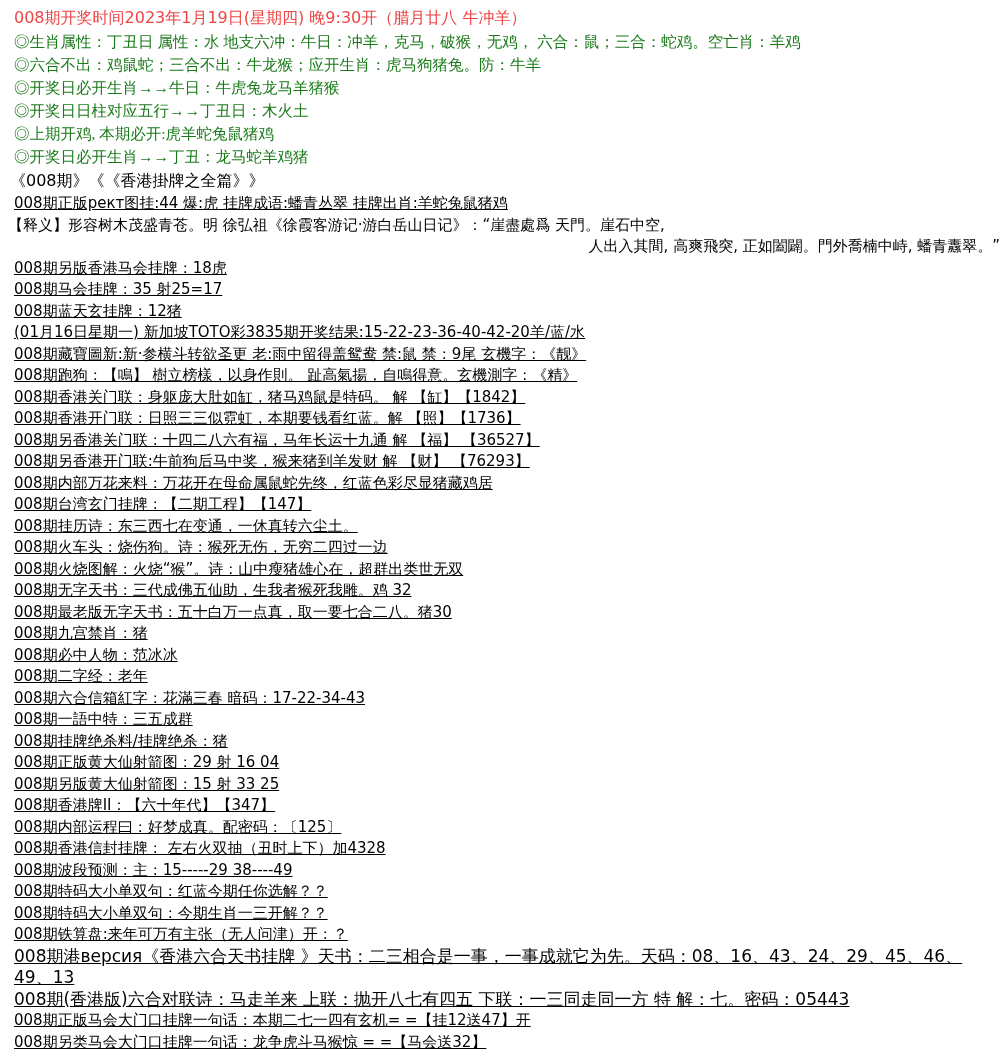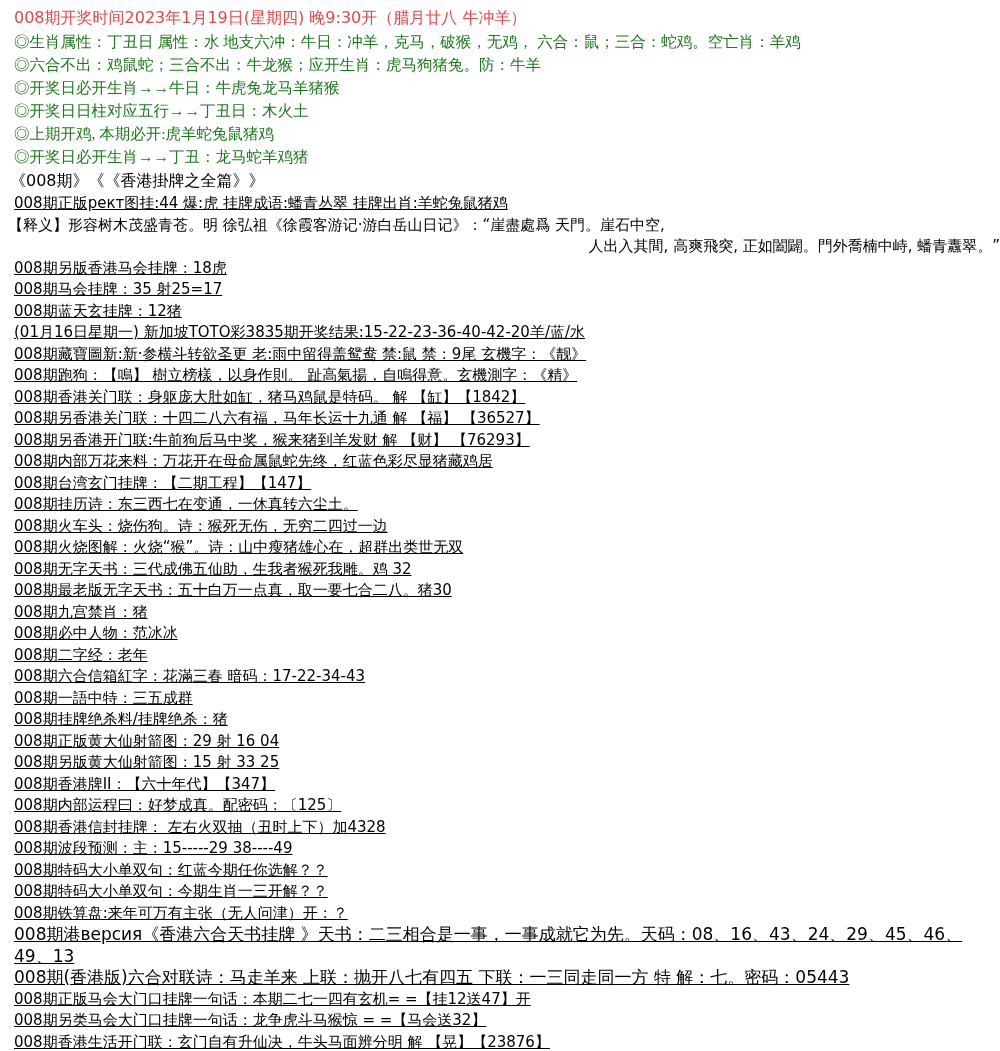--- a/index.html
+++ b/index.html
@@ -78,20 +78,21 @@
   <div class="body-line">008期正版рект图挂:44  爆:虎  挂牌成语:蟠青丛翠  挂牌出肖:羊蛇兔鼠猪鸡</div>
   <div class="shiyi">【释义】形容树木茂盛青苍。明  徐弘祖《徐霞客游记·游白岳山日记》：“崖盡處爲 天門。崖石中空,</div>
   <div class="shiyi indent2">人出入其間, 高爽飛突, 正如闔闢。門外喬楠中峙, 蟠青纛翠。”</div>
   <div class="body-line">008期另版香港马会挂牌：18虎</div>
   <div class="body-line">008期马会挂牌：35  射25=17</div>
   <div class="body-line">008期蓝天玄挂牌：12猪</div>
   <div class="body-line">(01月16日星期一) 新加坡TOTO彩3835期开奖结果:15-22-23-36-40-42-20羊/蓝/水</div>
   <div class="body-line">008期藏寶圖新:新·参横斗转欲圣更  老:雨中留得盖鸳鸯  禁:鼠  禁：9尾  玄機字：《靓》</div>
   <div class="body-line">008期跑狗：【鳴】  樹立榜樣，以身作則。  趾高氣揚，自鳴得意。玄機測字：《精》</div>
   <div class="body-line">008期香港关门联：身躯庞大肚如缸，猪马鸡鼠是特码。  解  【缸】【1842】</div>
+  <div class="body-line">008期香港开门联：日照三三似霓虹，本期要钱看红蓝。解  【照】【1736】</div>
   <div class="body-line">008期另香港关门联：十四二八六有福，马年长运十九通  解  【福】 【36527】</div>
   <div class="body-line">008期另香港开门联:牛前狗后马中奖，猴来猪到羊发财  解  【财】 【76293】</div>
   <div class="body-line">008期内部万花来料：万花开在母命属鼠蛇先终，红蓝色彩尽显猪藏鸡居</div>
   <div class="body-line">008期台湾玄门挂牌：【二期工程】【147】</div>
   <div class="body-line">008期挂历诗：东三西七在变通，一休真转六尘土。</div>
   <div class="body-line">008期火车头：烧伤狗。诗：猴死无伤，无穷二四过一边</div>
   <div class="body-line">008期火烧图解：火烧“猴”。诗：山中瘦猪雄心在，超群出类世无双</div>
   <div class="body-line">008期无字天书：三代成佛五仙助，生我者猴死我雕。鸡 32</div>
   <div class="body-line">008期最老版无字天书：五十白万一点真，取一要七合二八。猪30</div>
   <div class="body-line">008期九宫禁肖：猪</div>

